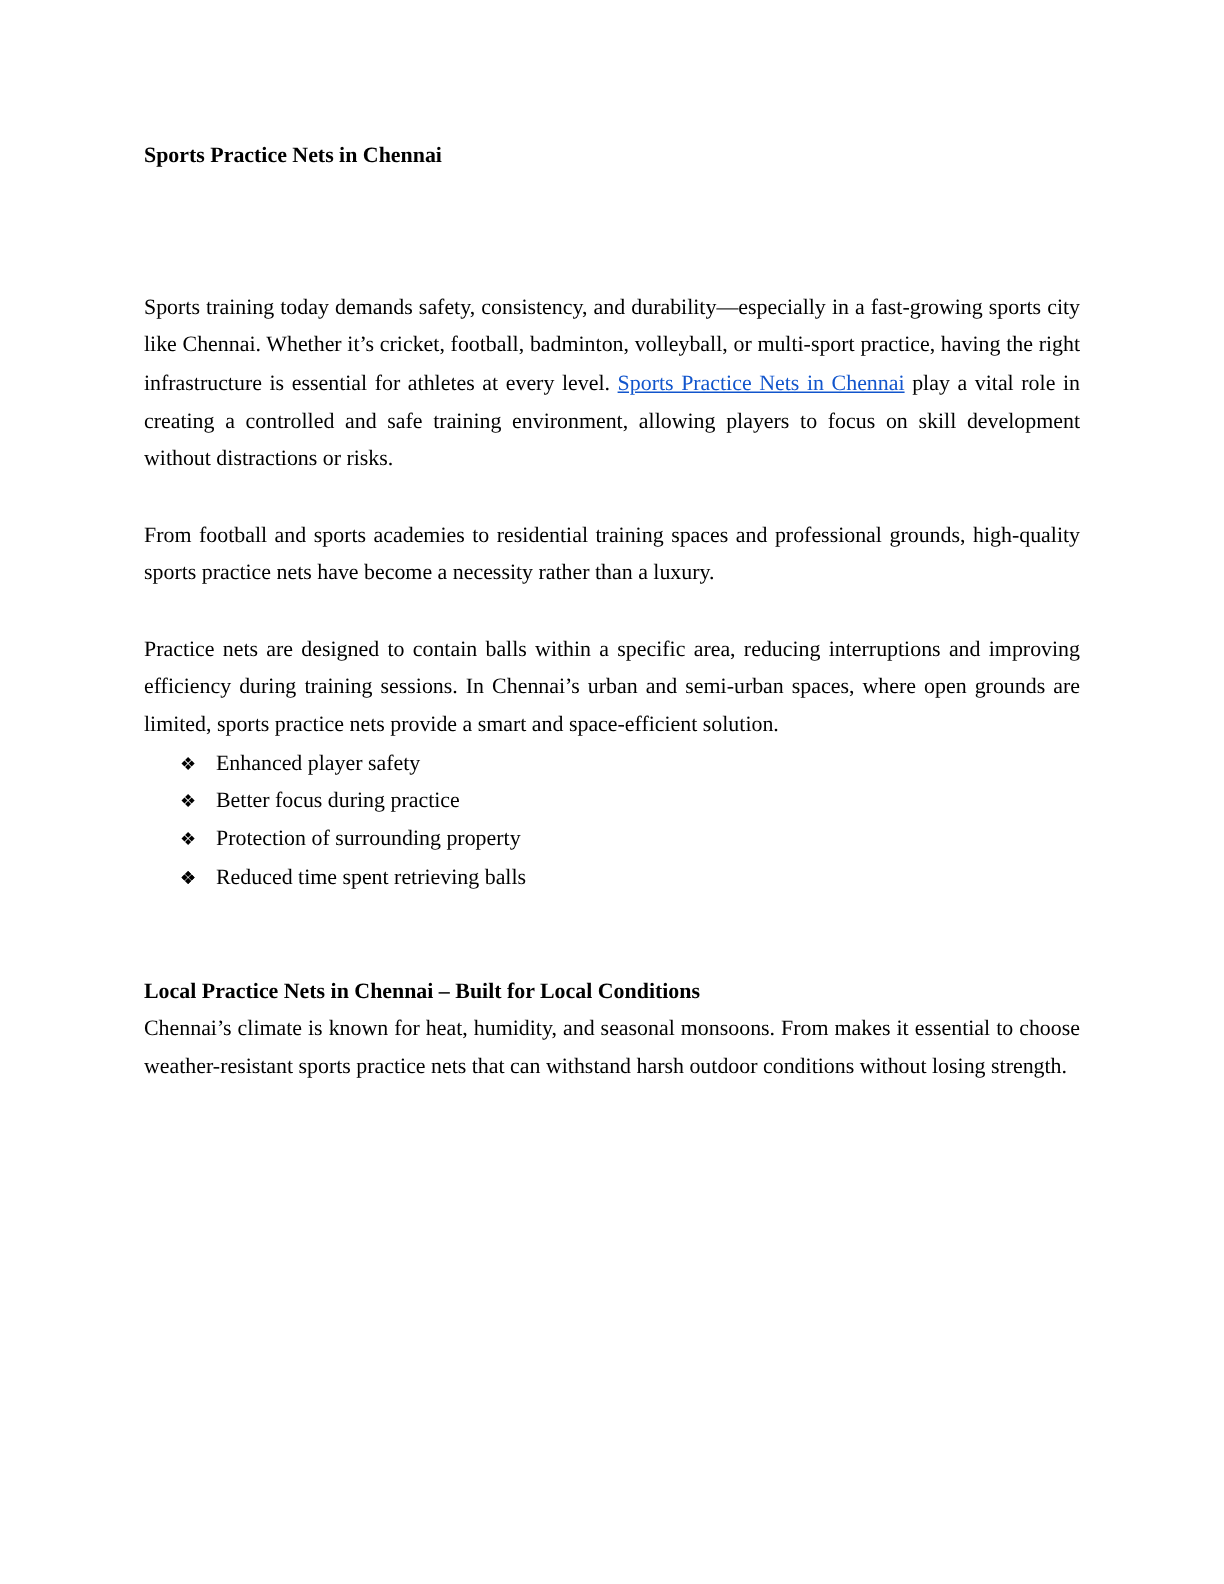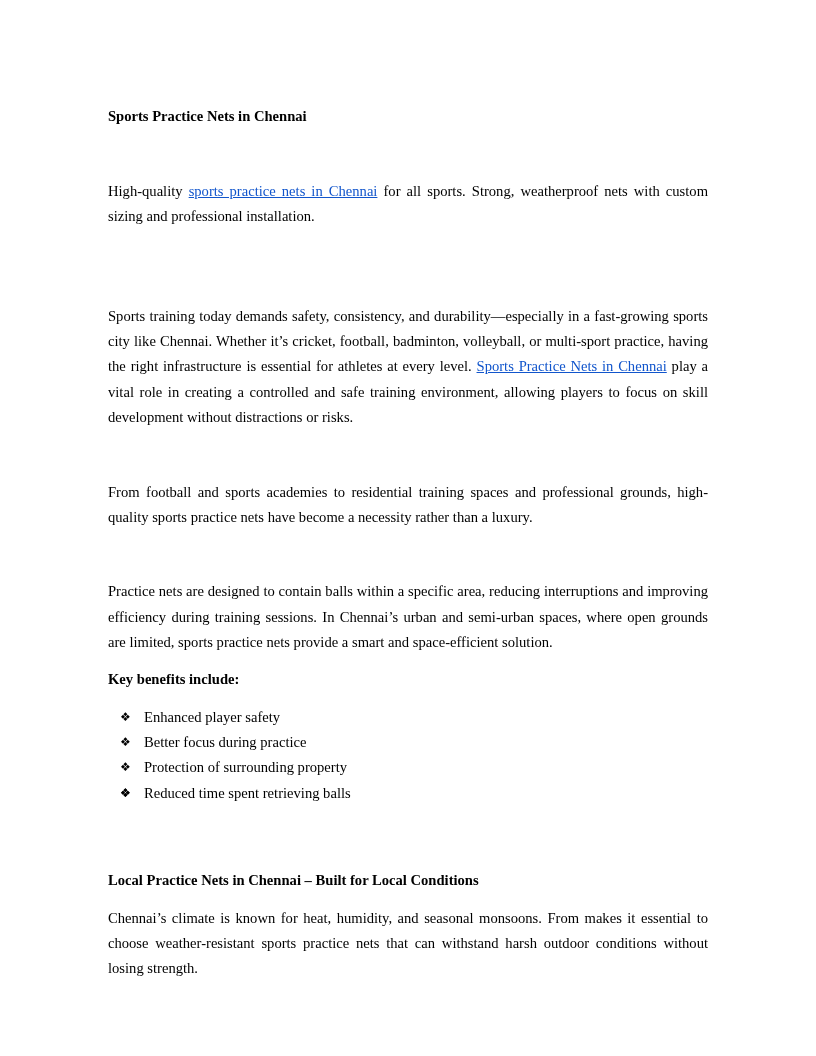--- a/index.html
+++ b/index.html
@@ -2,43 +2,41 @@
 <html><head>
 <meta charset="utf-8">
 <style>
   html, body { margin: 0; padding: 0; background: #ffffff; }
   body { width: 816px; height: 1056px; position: relative; overflow: hidden; }
   .page {
     position: absolute; left: 96px; top: 92px; width: 624px;
     font-family: "Liberation Serif", "DejaVu Serif", serif;
     font-size: 14.6px; line-height: 25.3px; color: #000000;
   }
-  p { margin: 12px; text-align: justify; }
+  p { margin: 0; text-align: justify; }
   .h { font-weight: bold; text-align: left; }
   .gap { height: 25.3px; }
   a { color: #1155cc; text-decoration: underline; }
   ul { list-style: none; margin: 0; padding: 0; }
   ul li { position: relative; padding-left: 48px; }
   ul li .bullet { position: absolute; left: 24px; top: 0; font-size: 12px; }
 </style>
 </head>
 <body>
 
 <div class="page">
   <p class="h">Sports Practice Nets in Chennai</p>
   <div class="gap"></div>
-  <p><span>High-quality </span><a href="#">sports practice nets in Chennai</a><span> for all sports. Strong, weatherproof nets with custom sizing and professional installation.</span></p>
   <div class="gap"></div>
   <div class="gap"></div>
   <p><span>Sports training today demands safety, consistency, and durability—especially in a fast-growing sports city like Chennai. Whether it’s cricket, football, badminton, volleyball, or multi-sport practice, having the right infrastructure is essential for athletes at every level. </span><a href="#">Sports Practice Nets in Chennai</a><span> play a vital role in creating a controlled and safe training environment, allowing players to focus on skill development without distractions or risks.</span></p>
   <div class="gap"></div>
   <p>From football and sports academies to residential training spaces and professional grounds, high-quality sports practice nets have become a necessity rather than a luxury.</p>
   <div class="gap"></div>
   <p>Practice nets are designed to contain balls within a specific area, reducing interruptions and improving efficiency during training sessions. In Chennai’s urban and semi-urban spaces, where open grounds are limited, sports practice nets provide a smart and space-efficient solution.</p>
-  <p class="h">Key benefits include:</p>
   <ul>
     <li><span class="bullet">❖</span><span>Enhanced player safety</span></li>
     <li><span class="bullet">❖</span><span>Better focus during practice</span></li>
     <li><span class="bullet">❖</span><span>Protection of surrounding property</span></li>
     <li><span class="bullet">❖</span></li>
     <li><span class="bullet">❖</span><span>Reduced time spent retrieving balls</span></li>
   </ul>
   <div class="gap"></div>
   <div class="gap"></div>
   <p class="h">Local Practice Nets in Chennai – Built for Local Conditions</p>

